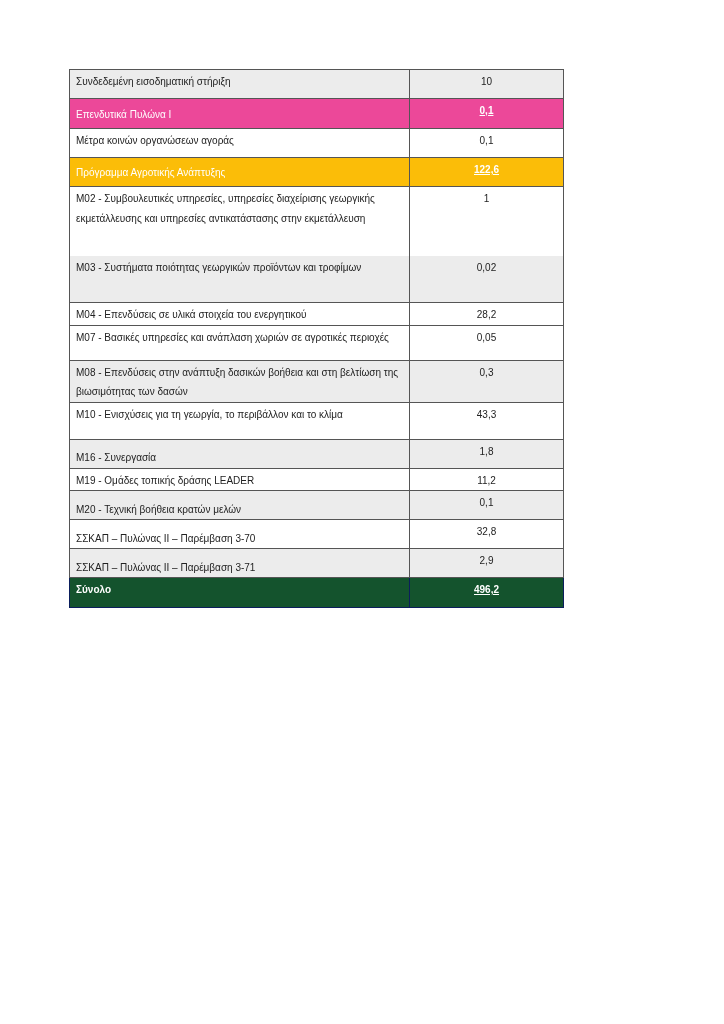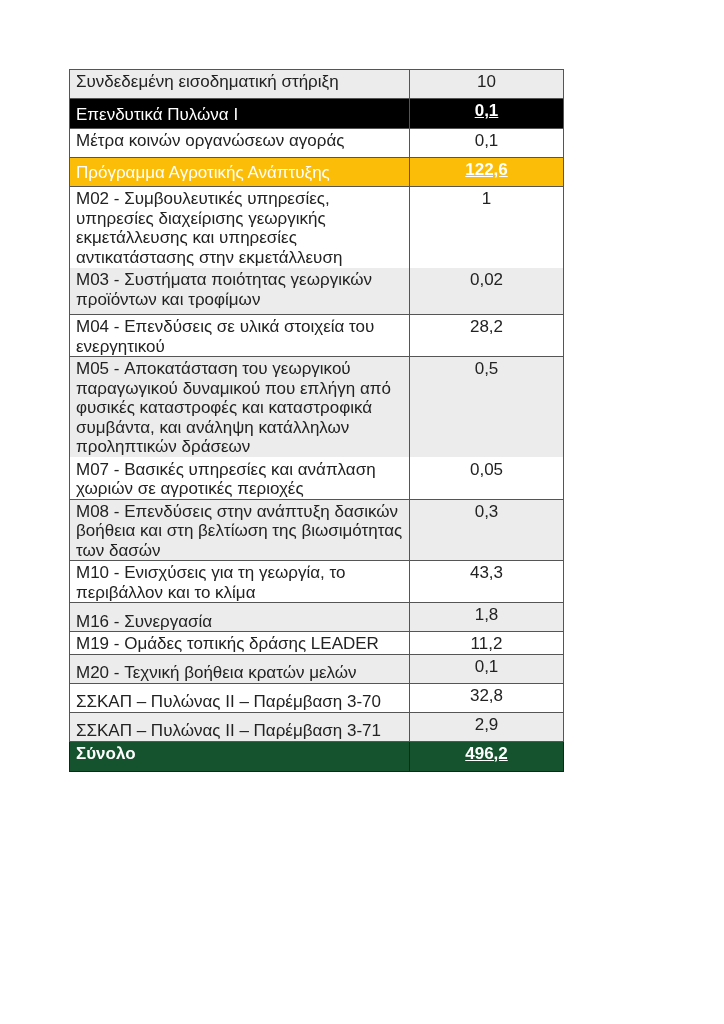--- a/index.html
+++ b/index.html
@@ -4,33 +4,33 @@
 <style>
   html, body { margin: 0; padding: 0; }
   body {
     width: 724px; height: 1024px; background: #ffffff; position: relative;
     font-family: "Liberation Sans", "DejaVu Sans", sans-serif;
     color: #222;
   }
   .tbl {
     position: absolute; left: 69px; top: 69px; width: 495px;
     border-collapse: collapse; table-layout: fixed;
-    font-size: 17px;
+    font-size: 10px;
   }
   .tbl td {
     border: 1px solid #555;
     vertical-align: top;
     padding: 2px 6px 0 6px;
     line-height: 19.5px;
   }
   .tbl td.c1 { width: 327px; }
   .tbl td.c2 { text-align: center; }
   .row-gray td { background: #ececec; }
   .row-white td { background: #ffffff; }
-  .row-blue td { background: #000000; color: #ffffff; }
+  .row-blue td { background: #ec4899; color: #ffffff; }
   .row-yellow td { background: #fbbd08; color: #ffffff; }
   .row-navy td { background: #14532d; color: #ffffff; font-weight: bold; border-color: #0b1e5c; }
   .row-blue td.c2 span, .row-yellow td.c2 span, .row-navy td.c2 span { text-decoration: underline; font-weight: bold; }
   .row-blue td.c1, .row-yellow td.c1 { vertical-align: middle; }
   .bottomtext td.c1 { vertical-align: bottom; }
   .nobottom td { border-bottom-color: transparent; }
 </style>
 </head>
 <body>
 
@@ -56,24 +56,20 @@
       <td class="c1">M02 - Συμβουλευτικές υπηρεσίες, υπηρεσίες διαχείρισης γεωργικής εκμετάλλευσης και υπηρεσίες αντικατάστασης στην εκμετάλλευση</td>
       <td class="c2">1</td>
     </tr>
     <tr class="row-gray" style="height:47px">
       <td class="c1">M03 - Συστήματα ποιότητας γεωργικών προϊόντων και τροφίμων</td>
       <td class="c2">0,02</td>
     </tr>
     <tr class="row-white" style="height:16px">
       <td class="c1">M04 - Επενδύσεις σε υλικά στοιχεία του ενεργητικού</td>
       <td class="c2">28,2</td>
-    </tr>
-    <tr class="row-gray nobottom" style="height:88px">
-      <td class="c1">M05 - Αποκατάσταση του γεωργικού παραγωγικού δυναμικού που επλήγη από φυσικές καταστροφές και καταστροφικά συμβάντα, και ανάληψη κατάλληλων προληπτικών δράσεων</td>
-      <td class="c2">0,5</td>
     </tr>
     <tr class="row-white" style="height:35px">
       <td class="c1">M07 - Βασικές υπηρεσίες και ανάπλαση χωριών σε αγροτικές περιοχές</td>
       <td class="c2">0,05</td>
     </tr>
     <tr class="row-gray" style="height:36px">
       <td class="c1">M08 - Επενδύσεις στην ανάπτυξη δασικών βοήθεια και στη βελτίωση της βιωσιμότητας των δασών</td>
       <td class="c2">0,3</td>
     </tr>
     <tr class="row-white" style="height:37px">

